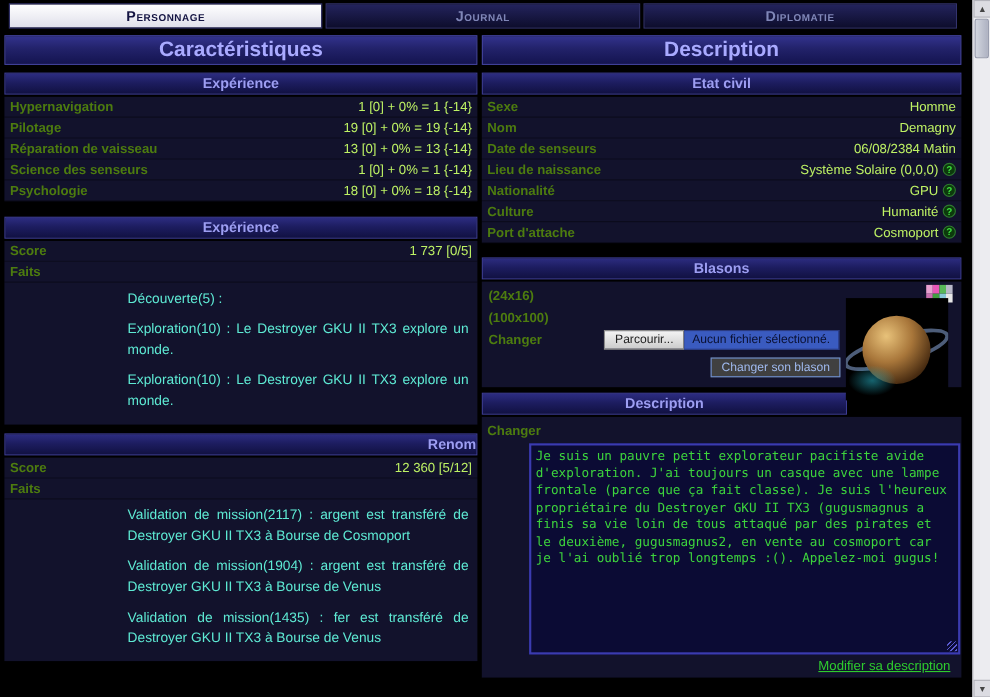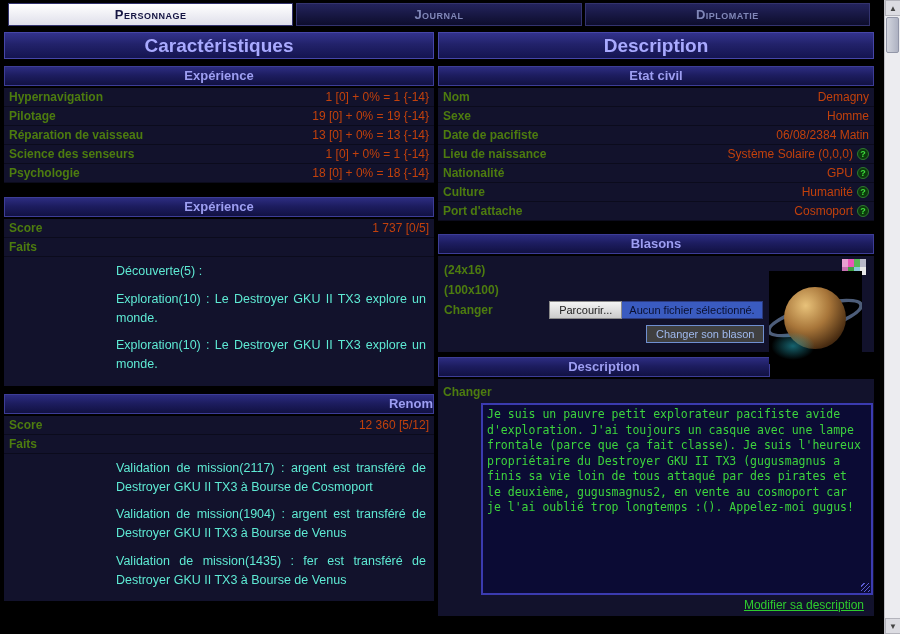--- a/index.html
+++ b/index.html
@@ -27,21 +27,21 @@
   .h2 { text-align:center; font-size:13px; font-weight:bold; color:#9d9ef2;
         background:linear-gradient(180deg,#2c2c80,#1d1d60 45%,#111142);
         border:1px solid #3d3d96; height:20px; line-height:18px; margin:6px 0 2px 0; }
   .mt14 { margin-top:14px; } .mt8 { margin-top:8px;text-align:right; } .mt13 { margin-top:13px; } .mt5 { margin-top:5px; }
   .h2-short { margin-right:104px; }
 
   .sect { background:#12122c; }
   .row { display:flex; justify-content:space-between; align-items:center;
          padding:0 5px; height:19px; font-size:12px; border-bottom:1px solid rgba(0,0,0,.35); }
   .lab { color:#4d7c0f; font-weight:bold; font-size:12px; }
-  .val { color:#c2410c; }
+  .val { color:#bef264; }
   .valwrap { display:flex; align-items:center; }
 
   .help { display:inline-block; width:12px; height:12px; line-height:11px; border-radius:50%;
           background:#0c3a0c; border:1px solid #2f7a2f; color:#3ddd3d; font-size:9px;
           font-weight:bold; text-align:center; margin-left:4px; cursor:pointer; }
 
   .faits { padding:5px 8px 8px 112px; }
   .fait { color:#5eead4; font-size:12.5px; line-height:1.5; text-align:justify; margin-bottom:9px; }
   .fait:last-child { margin-bottom:4px; }
 
@@ -167,29 +167,29 @@
           </div>
         </div>
       </div>
 
       <div class="col-right">
         <div class="h1">Description</div>
 
         <div class="h2">Etat civil</div>
         <div class="sect">
           <div class="row">
+            <span class="lab">Sexe</span>
+            <span class="val">Homme</span>
+          </div>
+          <div class="row">
             <span class="lab">Nom</span>
             <span class="val">Demagny</span>
           </div>
           <div class="row">
-            <span class="lab">Sexe</span>
-            <span class="val">Homme</span>
-          </div>
-          <div class="row">
-            <span class="lab">Date de pacifiste</span>
+            <span class="lab">Date de senseurs</span>
             <span class="val">06/08/2384 Matin</span>
           </div>
           <div class="row">
             <span class="lab">Lieu de naissance</span>
             <span class="valwrap">
               <span class="val">Système Solaire (0,0,0)</span>
               <span class="help">?</span>
             </span>
           </div>
           <div class="row">

